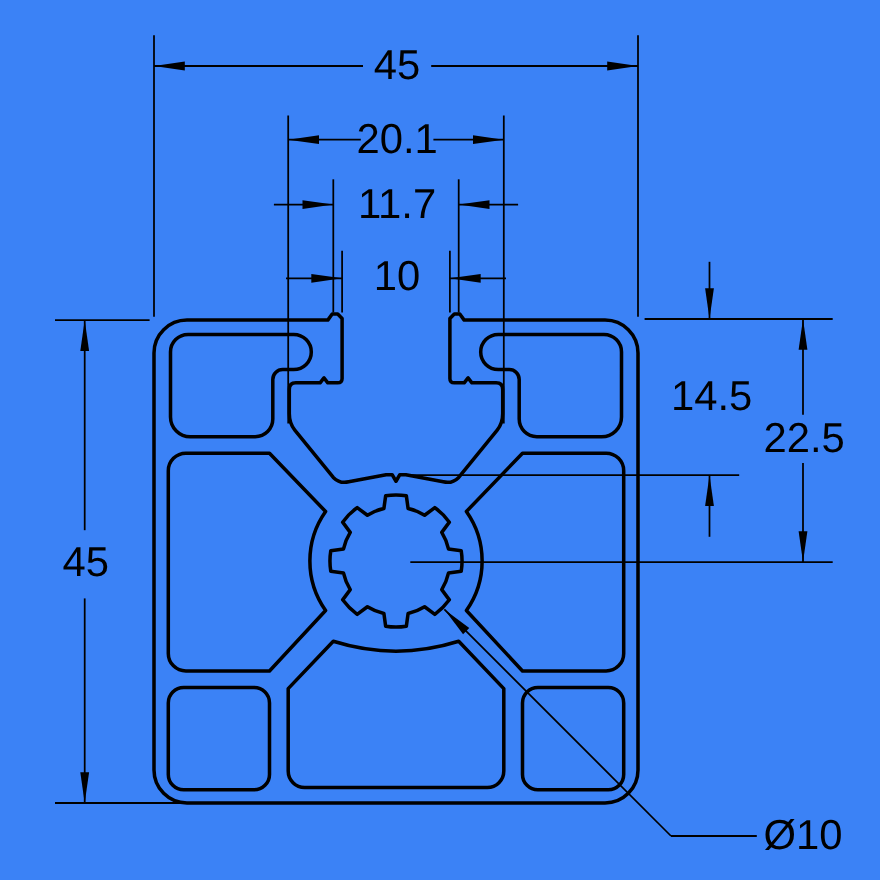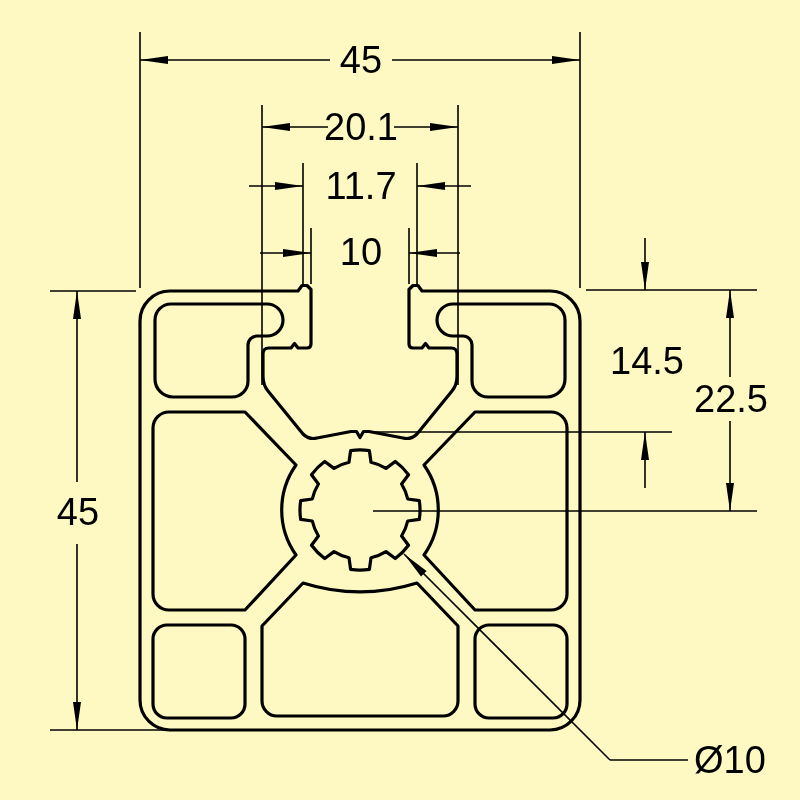--- a/index.html
+++ b/index.html
@@ -1,16 +1,16 @@
 <!DOCTYPE html>
 <html><head>
 <meta charset="utf-8">
 <style>
   html,body{margin:0;padding:0;background:#ffffff;}
-  .canvas{width:800px;height:800px;background:#fef9c3;position:relative;}
+  .canvas{width:800px;height:800px;background:#3b82f6;position:relative;}
   svg{display:block;}
   .profile{fill:none;stroke:#000;stroke-width:3.2;stroke-linejoin:round;stroke-linecap:round;}
   .dimline{fill:none;stroke:#000;stroke-width:1.6;stroke-linecap:butt;}
   .arrow{fill:#000;stroke:none;}
   .dimtext{font-family:"Liberation Sans","DejaVu Sans",sans-serif;font-size:38px;fill:#000;}
   .dimtext.mid{text-anchor:middle;dominant-baseline:central;}
   .dimtext.lead{text-anchor:start;dominant-baseline:central;}
 </style>
 </head>
 <body>

